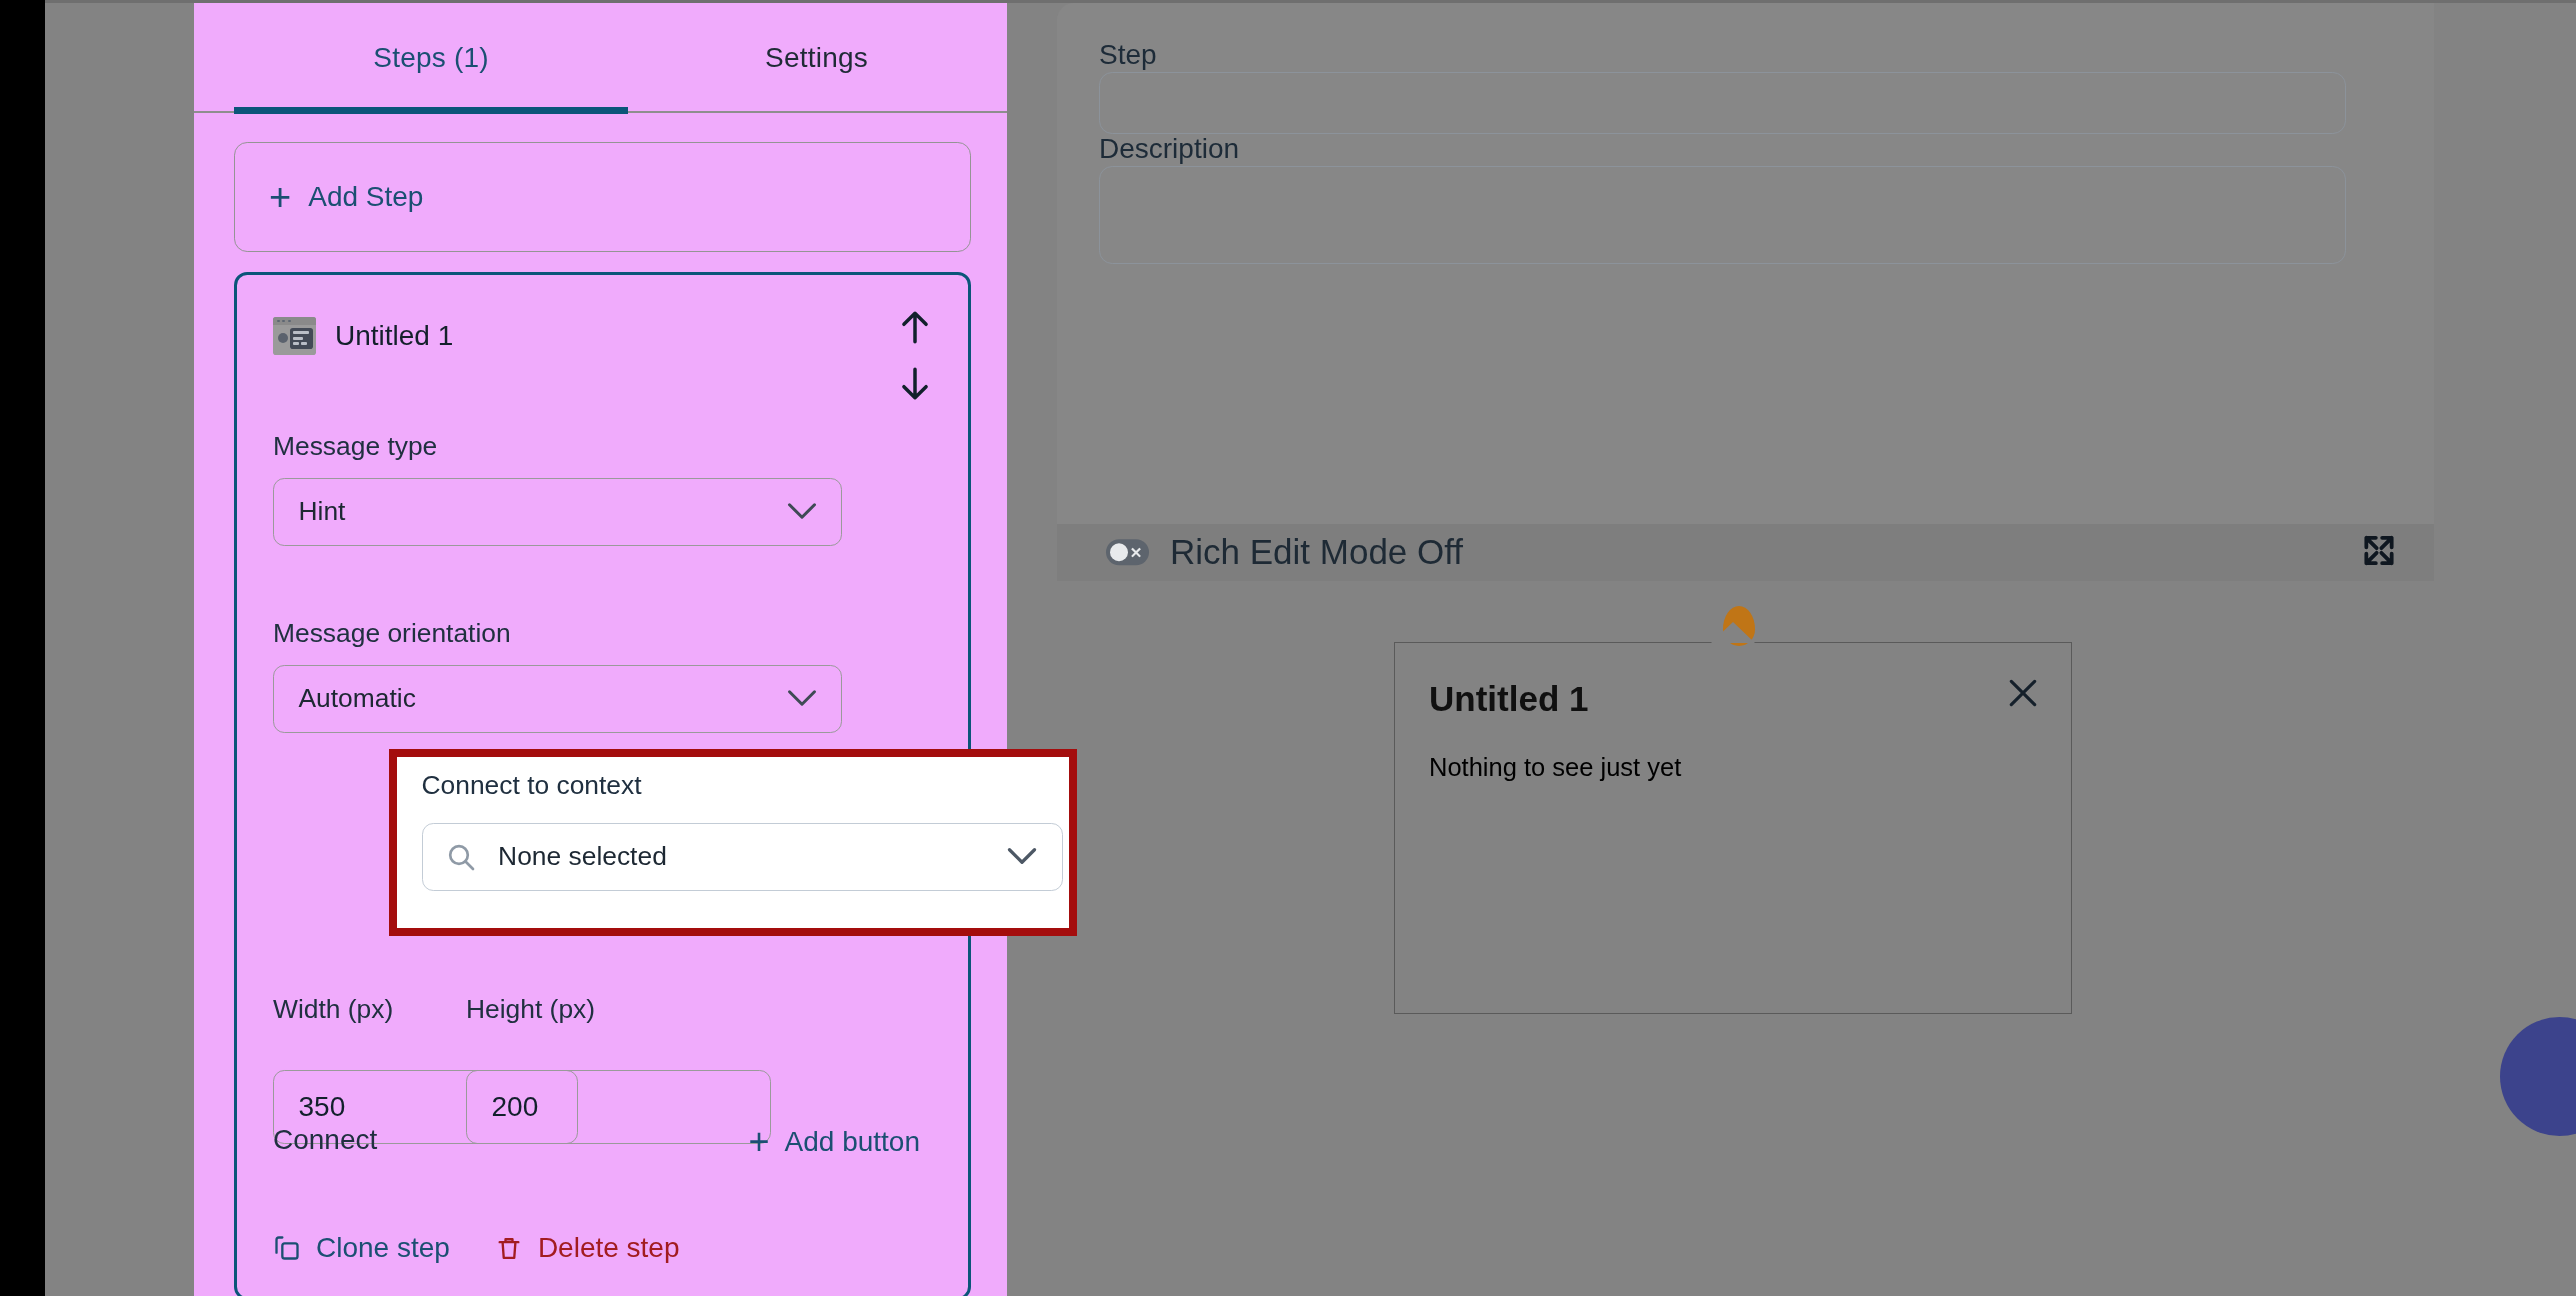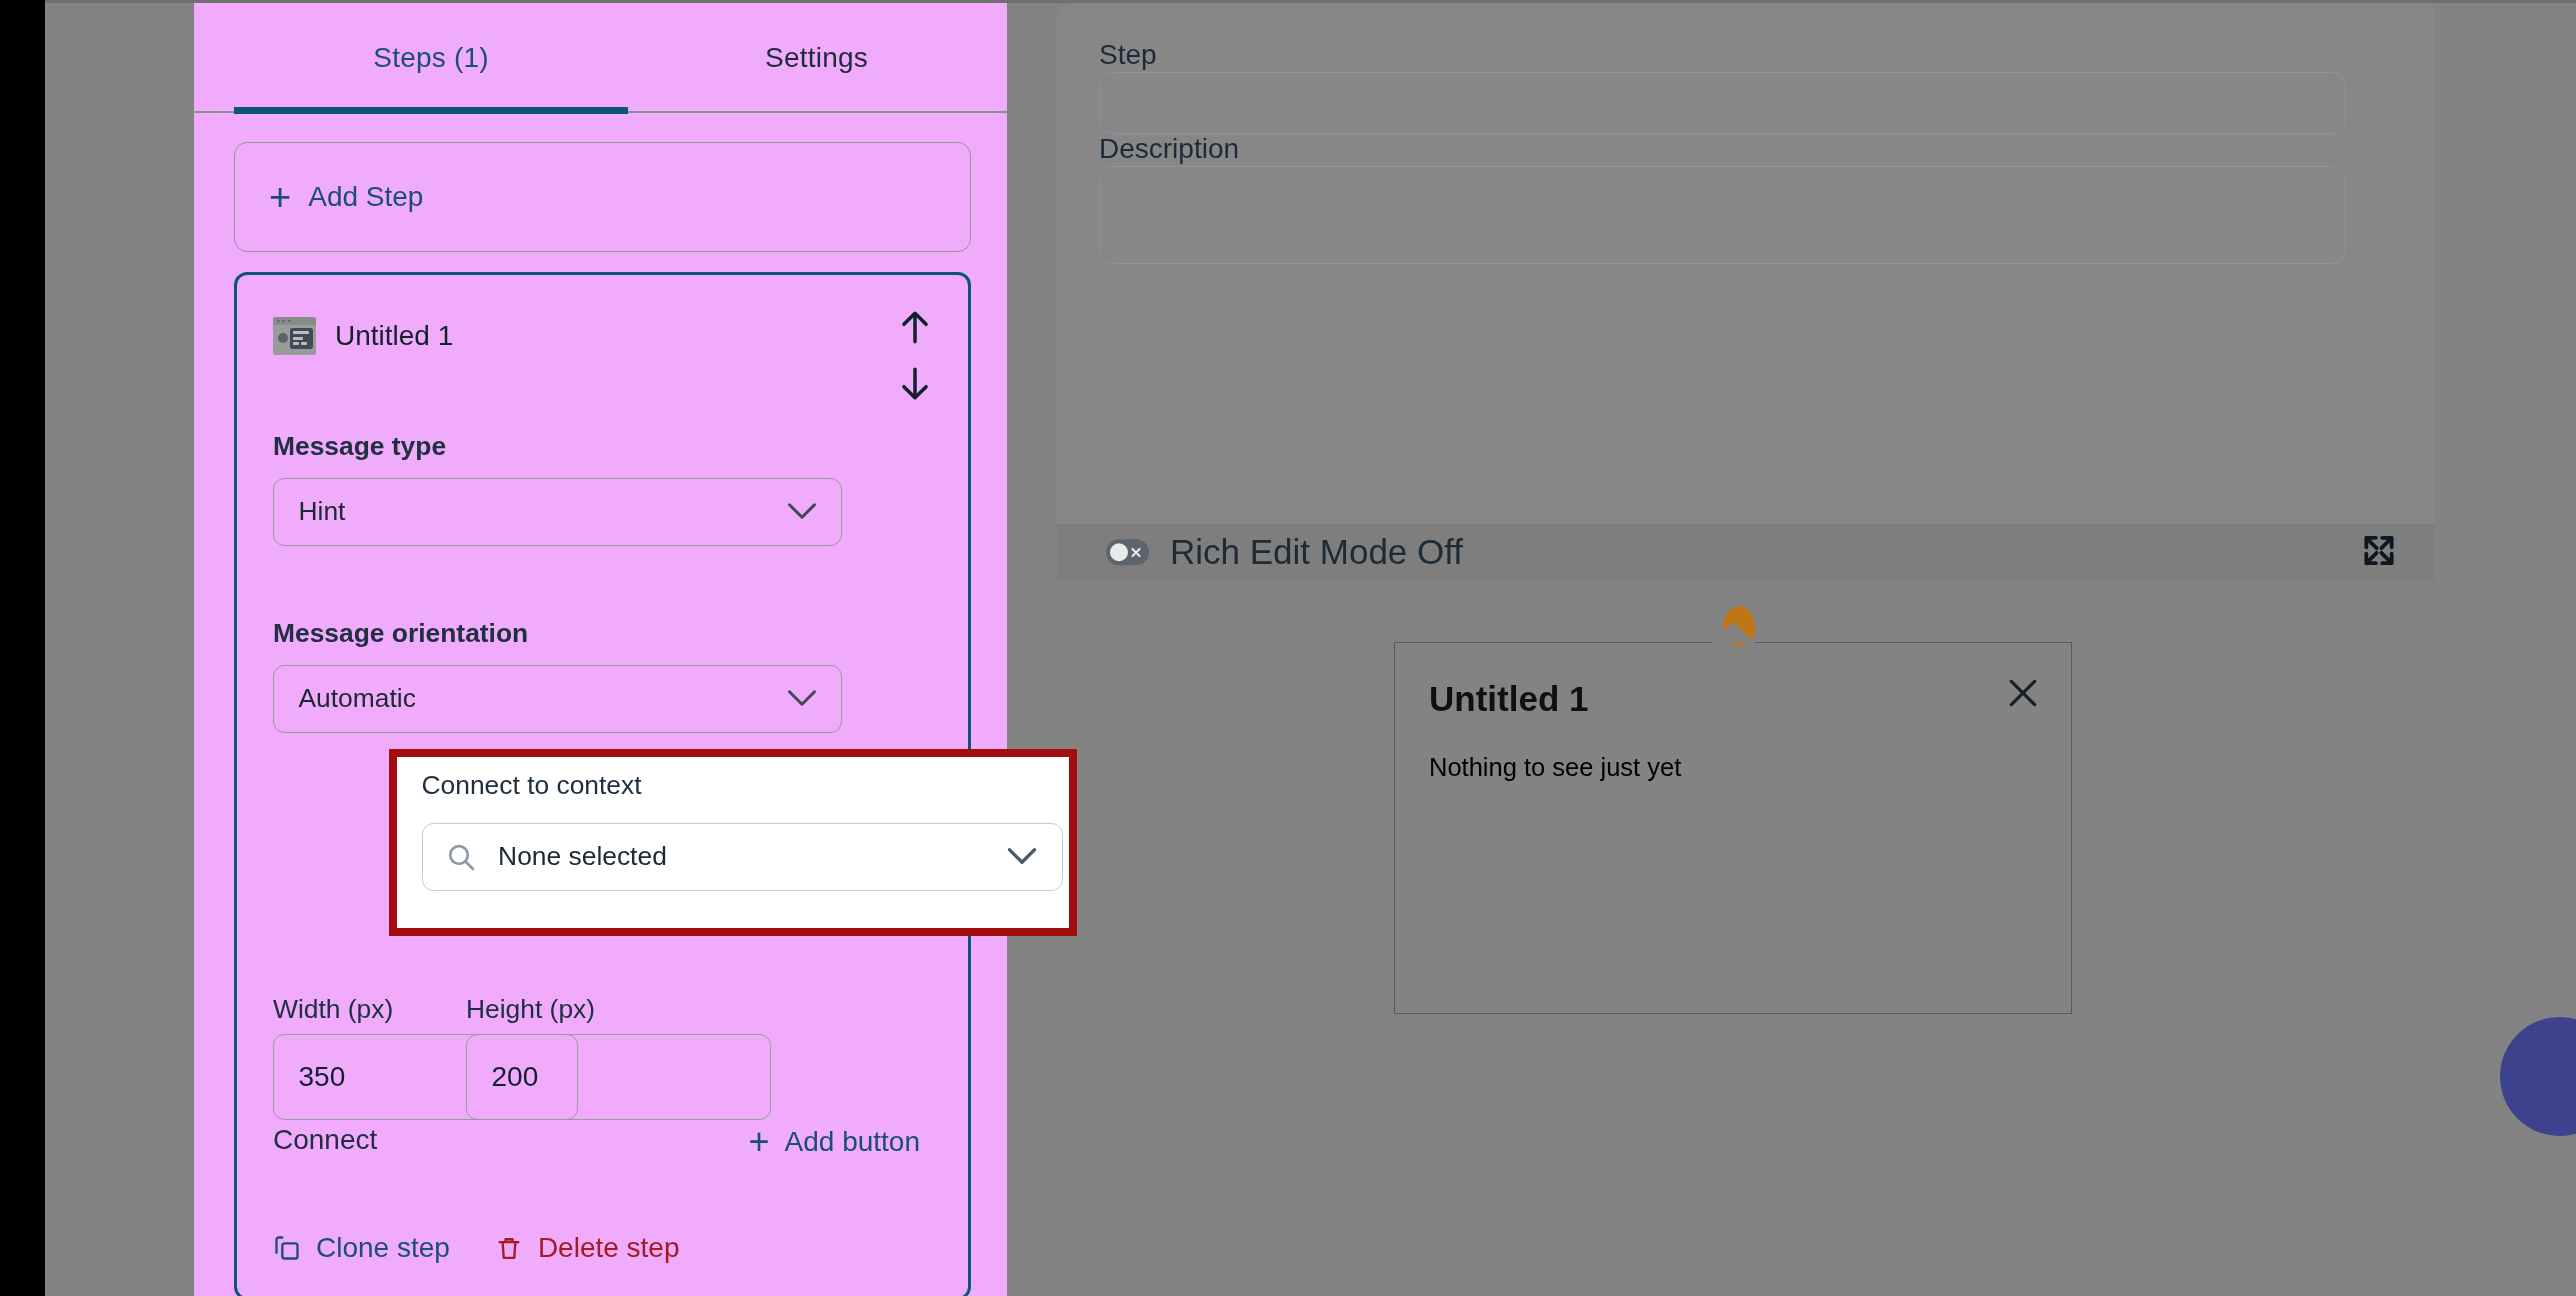--- a/index.html
+++ b/index.html
@@ -127,21 +127,21 @@
   .step-title { font-size: 28px; color: #14202b; }
 
   .reorder {
     position: absolute; right: 34px; top: 28px;
     display: flex; flex-direction: column; gap: 7.5px; align-items: center;
   }
   .reorder svg { cursor: pointer; }
 
   .field-label {
     position: absolute; left: 36px;
-    font-size: 26.4px; color: #203040; font-weight: bold;
+    font-size: 26.4px; color: #203040;
   }
   .select-box {
     position: absolute; left: 36px;
     width: 569px; height: 68px;
     border: 1.9px solid #9a9a9a;
     border-radius: 11.3px;
     display: flex; align-items: center;
     padding: 0 24.5px;
     font-size: 26.4px; color: #1d2833;
     cursor: pointer;
@@ -175,27 +175,28 @@
     padding-left: 22.6px; gap: 21px;
     font-size: 26.4px; color: #1d2833;
     cursor: pointer;
   }
   .search-select .chev { position: absolute; right: 24.5px; top: 50%; transform: translateY(-50%); color: #4d5865; }
 
   
   .size-label { position: absolute; font-size: 26.4px; color: #203040; }
   .size-input {
     position: absolute;
-    width: 305px; height: 86px;
+    width: 305px; height: 74px;
     border: 1.9px solid #9a9a9a;
     border-radius: 11.3px;
     display: flex; align-items: center;
     padding-left: 24.5px;
     font-size: 28px; color: #12202c;
     cursor: text;
+    margin-top: 36px;
   }
 
   .buttons-row { position: absolute; left: 36px; top: 1094px; width: 647px; }
   .buttons-lbl { position: absolute; left: 0; top: 0; font-size: 28px; color: #203040; }
   .add-button {
     position: absolute; right: 0; top: 0;
     display: flex; align-items: center; gap: 15px;
     color: #1b4f72; font-size: 28px; cursor: pointer;
   }
   .add-button .plus { font-size: 36px; line-height: 1; font-weight: 300; }

